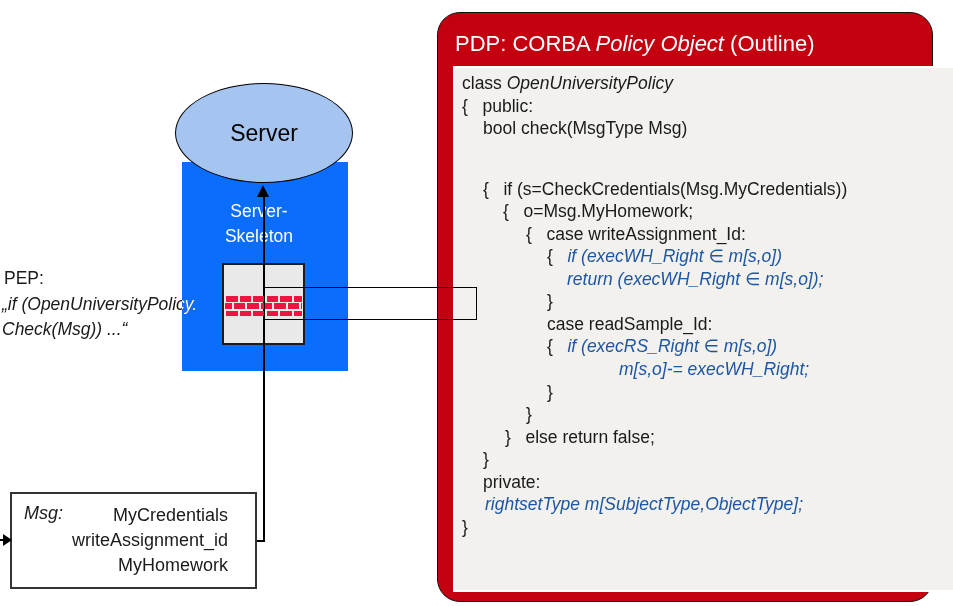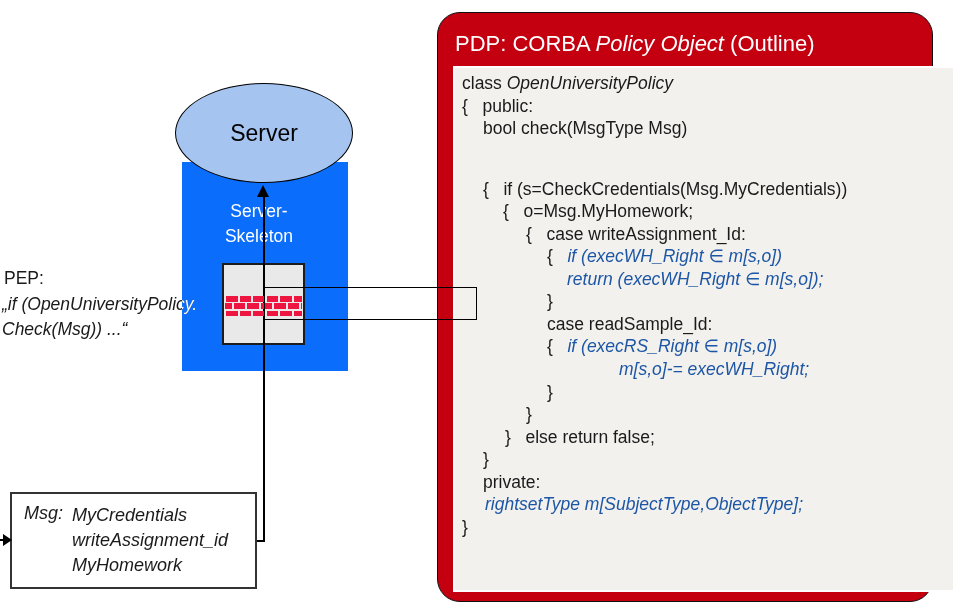--- a/index.html
+++ b/index.html
@@ -51,21 +51,21 @@
     font-size:17.5px;font-style:italic;white-space:nowrap;
   }
   .pep-line3{left:2px;top:319px;}
 
   
   .msg-box{
     left:10px;top:492px;width:247px;height:97px;background:#fff;
     border:2px solid #333;box-sizing:border-box;z-index:4;
   }
   .msg-title{position:absolute;left:12px;top:9px;font-size:18px;font-style:italic;}
-  .msg-lines{position:absolute;left:60px;top:9px;font-size:18px;font-style:italic;line-height:25px;}
+  .msg-lines{position:absolute;left:60px;top:9px;font-size:18px;line-height:25px;text-align:right;}
   .msg-arrow-line{left:0;top:539px;width:5px;height:2px;background:#000;z-index:5;}
   .msg-arrow-head{
     left:3px;top:534px;width:0;height:0;z-index:5;
     border-top:6px solid transparent;border-bottom:6px solid transparent;
     border-left:9px solid #000;
   }
 
   
   .pdp-panel{
     left:437px;top:12px;width:496px;height:590px;

